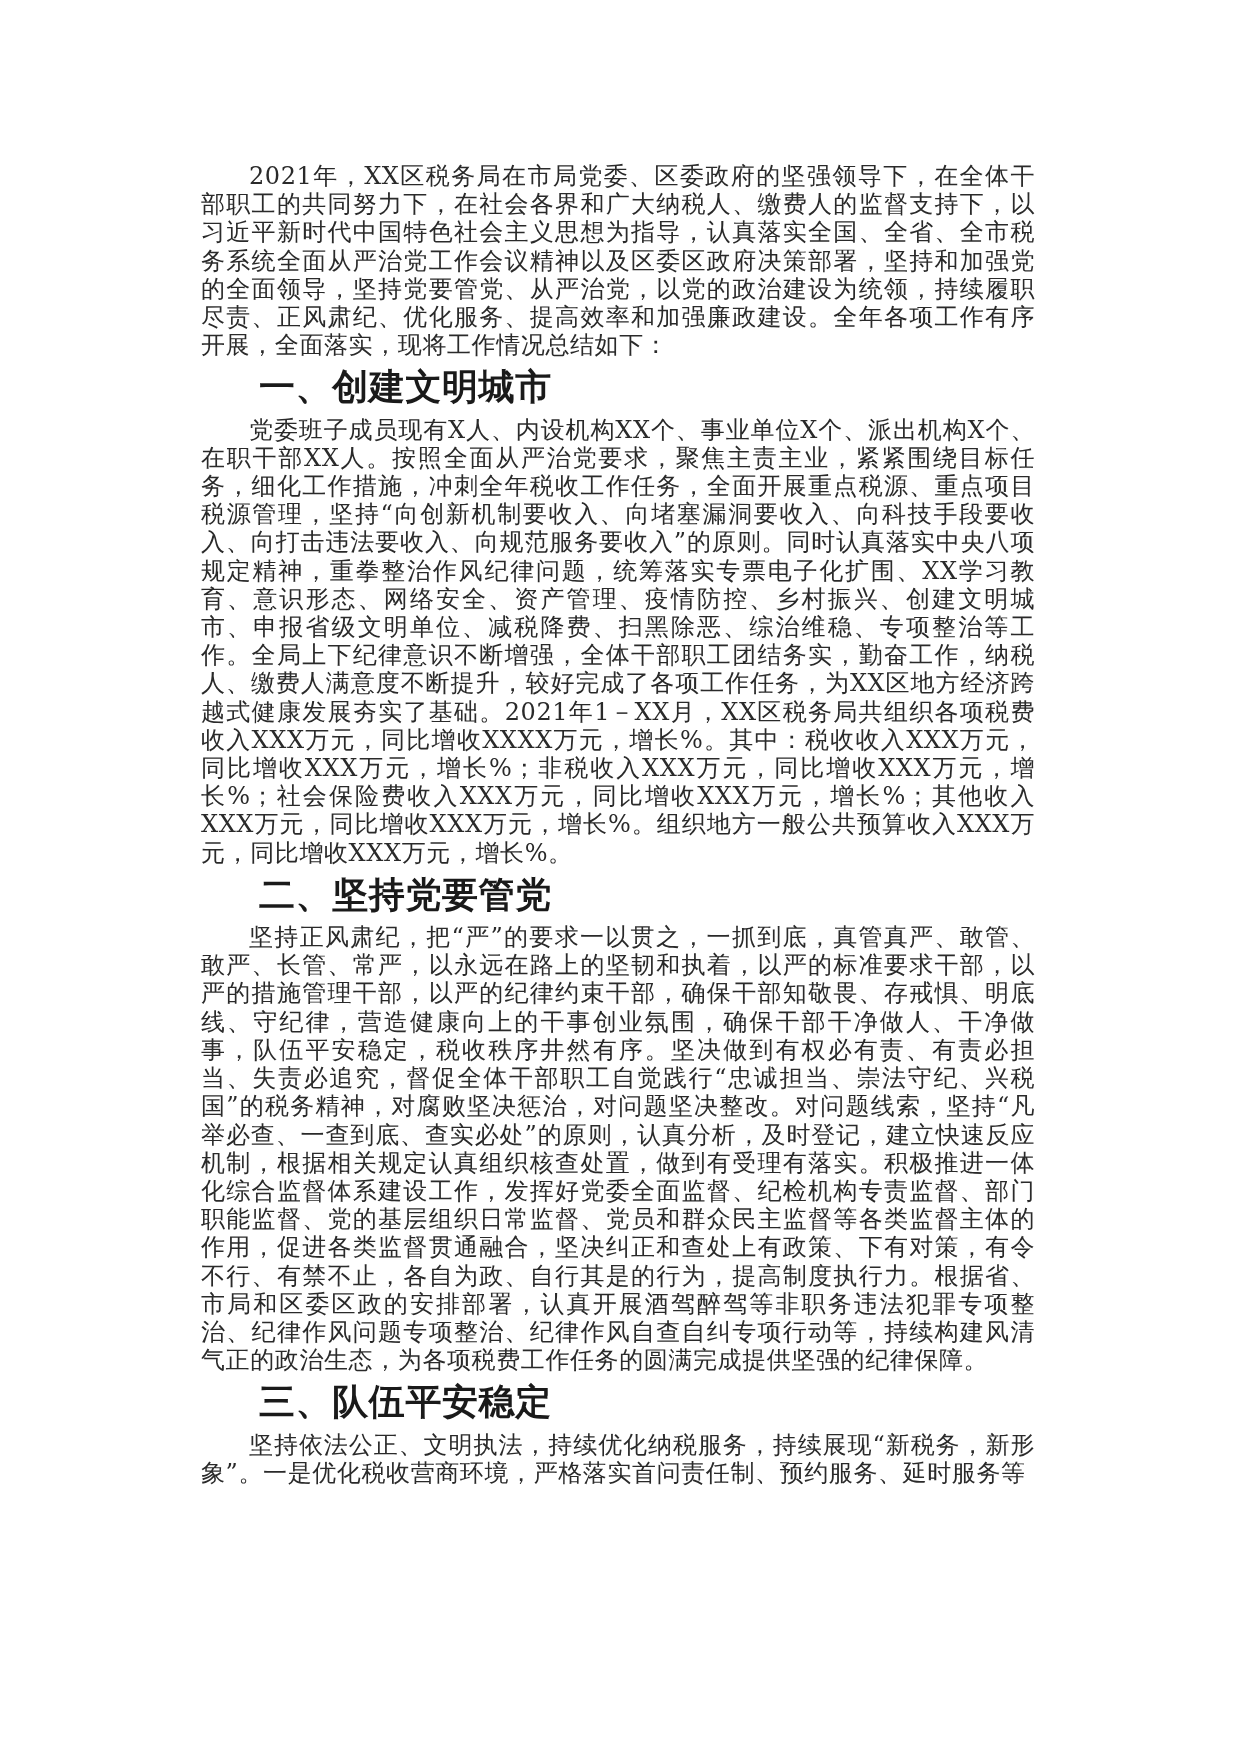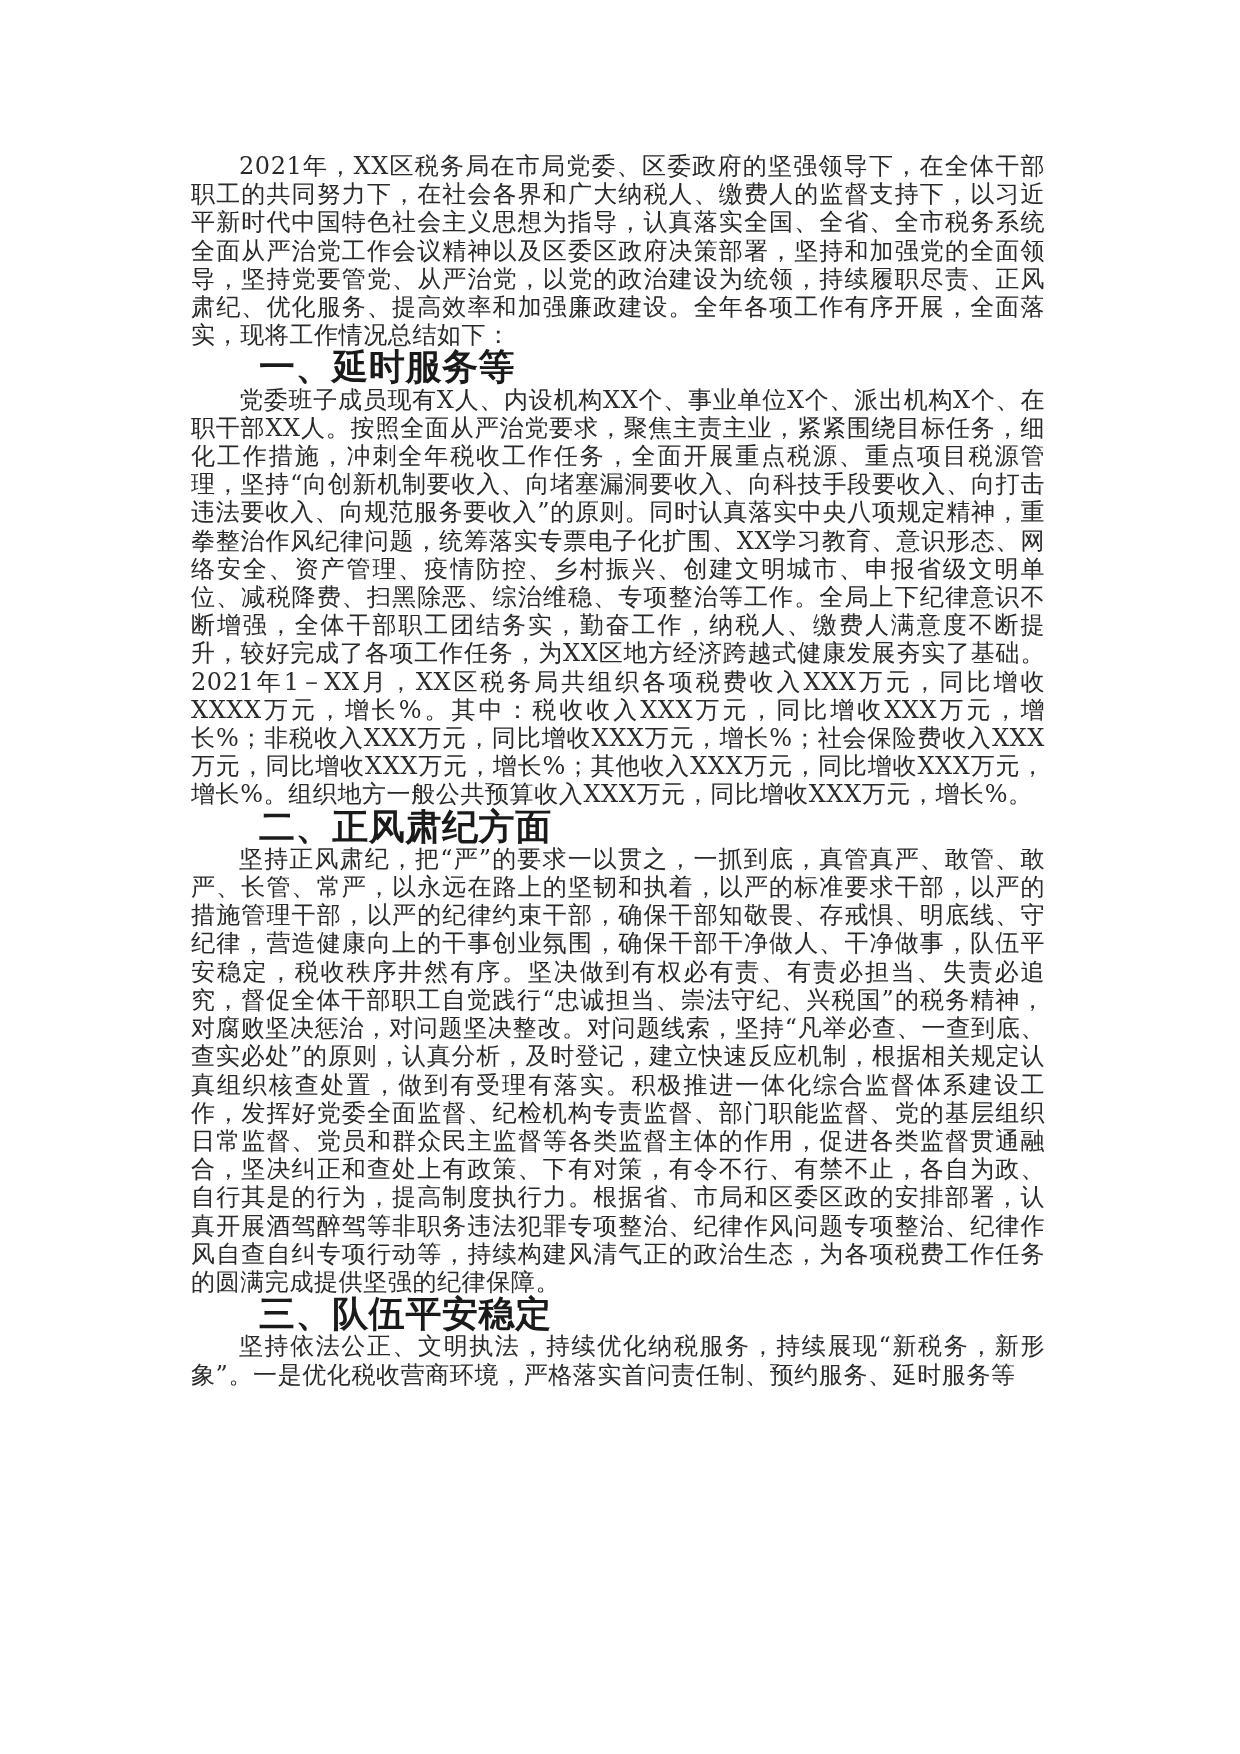--- a/index.html
+++ b/index.html
@@ -20,38 +20,38 @@
     width: 862px;
     font-family: "DejaVu Serif", "Liberation Serif", serif;
     font-size: 24px;
     line-height: 28.2px;
     color: #2a2a2a;
     text-align: justify;
     text-justify: inter-character;
     letter-spacing: 0.6px;
   }
   .para {
-    margin: 4px;
+    margin: 14px;
     text-indent: 2em;
   }
   .heading {
     margin: 0;
     text-indent: 2em;
     font-family: "DejaVu Sans", "Liberation Sans", sans-serif;
     font-weight: bold;
     color: #1a1a1a;
   }
 </style>
 </head>
 <body>
 
 <div class="page">
   <p class="para">2021年，XX区税务局在市局党委、区委政府的坚强领导下，在全体干部职工的共同努力下，在社会各界和广大纳税人、缴费人的监督支持下，以习近平新时代中国特色社会主义思想为指导，认真落实全国、全省、全市税务系统全面从严治党工作会议精神以及区委区政府决策部署，坚持和加强党的全面领导，坚持党要管党、从严治党，以党的政治建设为统领，持续履职尽责、正风肃纪、优化服务、提高效率和加强廉政建设。全年各项工作有序开展，全面落实，现将工作情况总结如下：</p>
 
-  <h2 class="heading">一、延时服务等</h2>
+  <h2 class="heading">一、创建文明城市</h2>
   <p class="para">党委班子成员现有X人、内设机构XX个、事业单位X个、派出机构X个、在职干部XX人。按照全面从严治党要求，聚焦主责主业，紧紧围绕目标任务，细化工作措施，冲刺全年税收工作任务，全面开展重点税源、重点项目税源管理，坚持“向创新机制要收入、向堵塞漏洞要收入、向科技手段要收入、向打击违法要收入、向规范服务要收入”的原则。同时认真落实中央八项规定精神，重拳整治作风纪律问题，统筹落实专票电子化扩围、XX学习教育、意识形态、网络安全、资产管理、疫情防控、乡村振兴、创建文明城市、申报省级文明单位、减税降费、扫黑除恶、综治维稳、专项整治等工作。全局上下纪律意识不断增强，全体干部职工团结务实，勤奋工作，纳税人、缴费人满意度不断提升，较好完成了各项工作任务，为XX区地方经济跨越式健康发展夯实了基础。2021年1－XX月，XX区税务局共组织各项税费收入XXX万元，同比增收XXXX万元，增长%。其中：税收收入XXX万元，同比增收XXX万元，增长%；非税收入XXX万元，同比增收XXX万元，增长%；社会保险费收入XXX万元，同比增收XXX万元，增长%；其他收入XXX万元，同比增收XXX万元，增长%。组织地方一般公共预算收入XXX万元，同比增收XXX万元，增长%。</p>
 
-  <h2 class="heading">二、正风肃纪方面</h2>
+  <h2 class="heading">二、坚持党要管党</h2>
   <p class="para">坚持正风肃纪，把“严”的要求一以贯之，一抓到底，真管真严、敢管、敢严、长管、常严，以永远在路上的坚韧和执着，以严的标准要求干部，以严的措施管理干部，以严的纪律约束干部，确保干部知敬畏、存戒惧、明底线、守纪律，营造健康向上的干事创业氛围，确保干部干净做人、干净做事，队伍平安稳定，税收秩序井然有序。坚决做到有权必有责、有责必担当、失责必追究，督促全体干部职工自觉践行“忠诚担当、崇法守纪、兴税国”的税务精神，对腐败坚决惩治，对问题坚决整改。对问题线索，坚持“凡举必查、一查到底、查实必处”的原则，认真分析，及时登记，建立快速反应机制，根据相关规定认真组织核查处置，做到有受理有落实。积极推进一体化综合监督体系建设工作，发挥好党委全面监督、纪检机构专责监督、部门职能监督、党的基层组织日常监督、党员和群众民主监督等各类监督主体的作用，促进各类监督贯通融合，坚决纠正和查处上有政策、下有对策，有令不行、有禁不止，各自为政、自行其是的行为，提高制度执行力。根据省、市局和区委区政的安排部署，认真开展酒驾醉驾等非职务违法犯罪专项整治、纪律作风问题专项整治、纪律作风自查自纠专项行动等，持续构建风清气正的政治生态，为各项税费工作任务的圆满完成提供坚强的纪律保障。</p>
 
   <h2 class="heading">三、队伍平安稳定</h2>
   <p class="para">坚持依法公正、文明执法，持续优化纳税服务，持续展现“新税务，新形象”。一是优化税收营商环境，严格落实首问责任制、预约服务、延时服务等</p>
 </div>
 
 </body></html>

